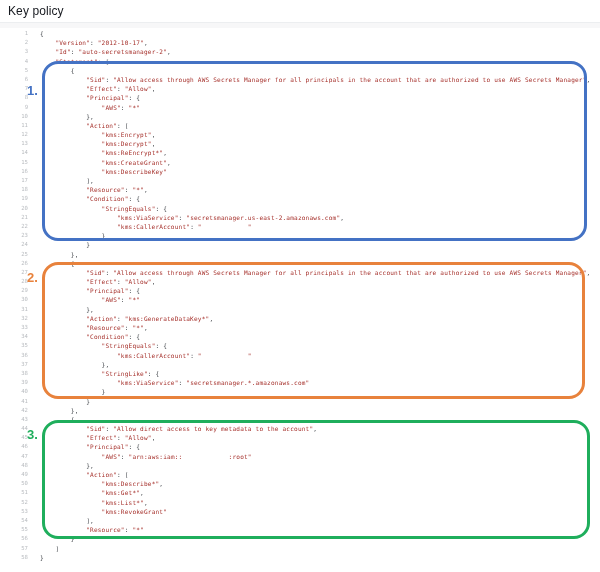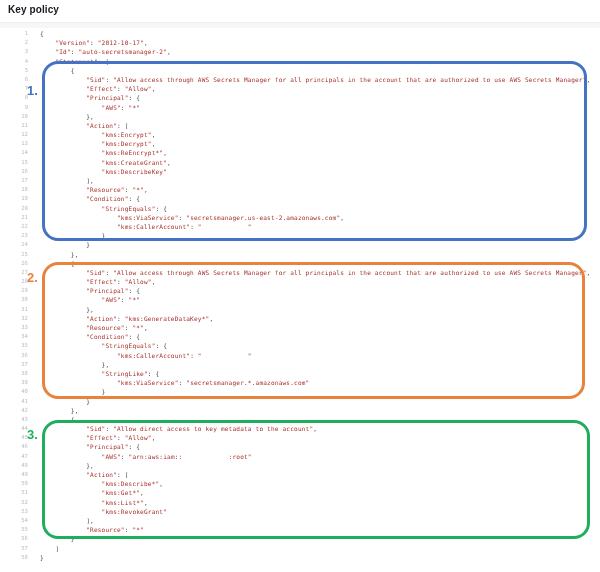--- a/index.html
+++ b/index.html
@@ -22,22 +22,22 @@
     top: 0;
     width: 600px;
     height: 22px;
     background: #ffffff;
     box-sizing: border-box;
   }
   .panel-title {
     position: absolute;
     left: 8px;
     top: 4px;
-    font-size: 10px;
-    font-weight: bold;
+    font-size: 12px;
+    font-weight: normal;
     color: #16191f;
     letter-spacing: 0.1px;
   }
   .header-rule {
     position: absolute;
     left: 0;
     top: 22px;
     width: 600px;
     height: 6px;
     background: #f7f7f8;

